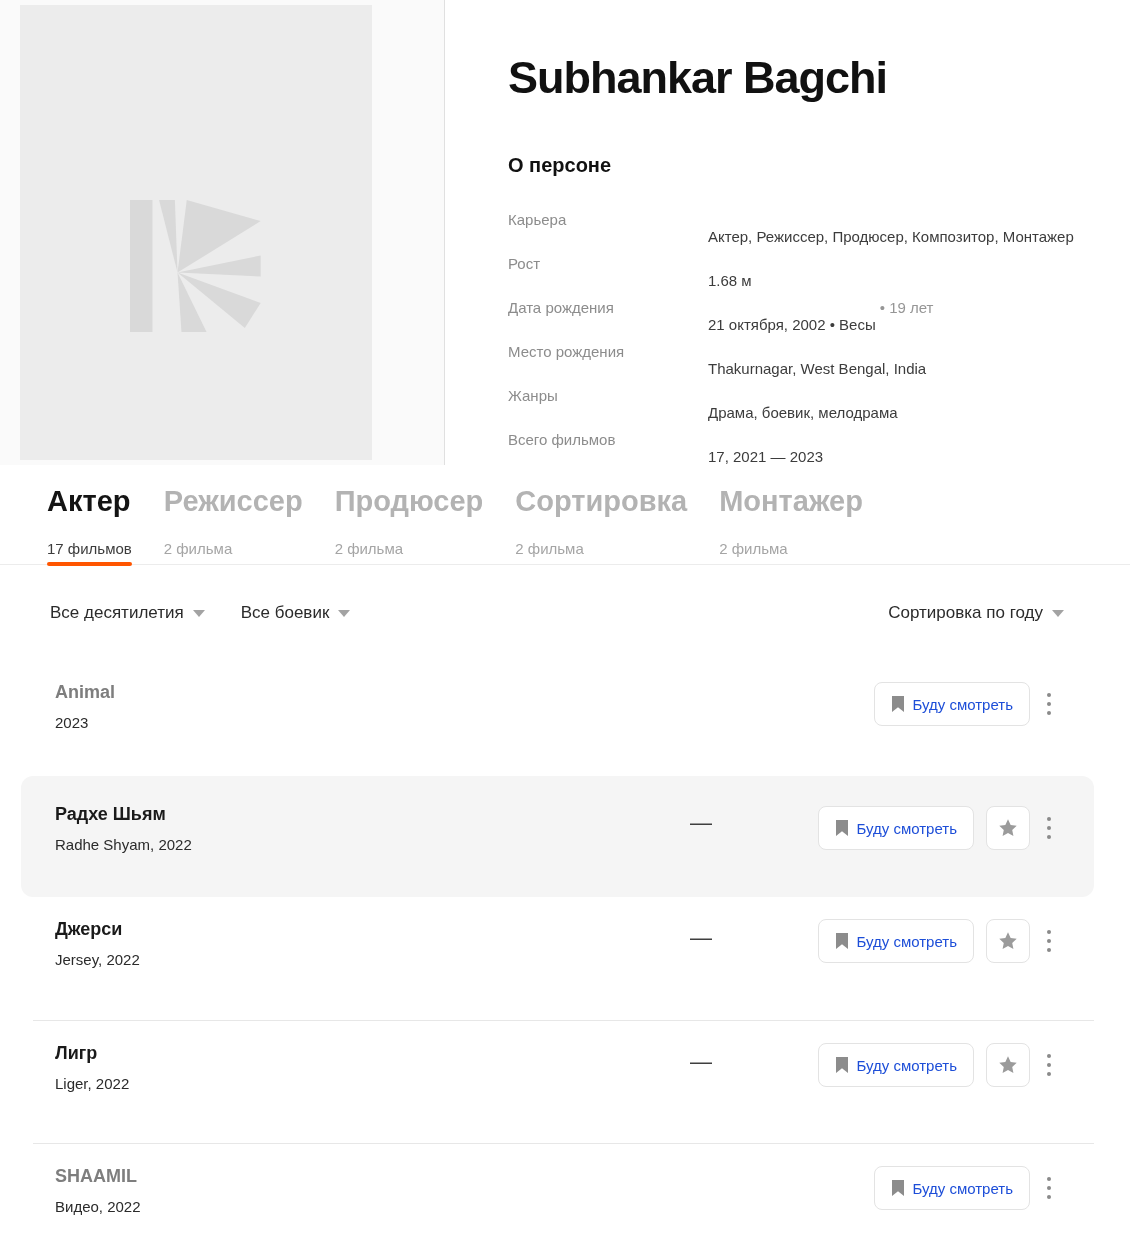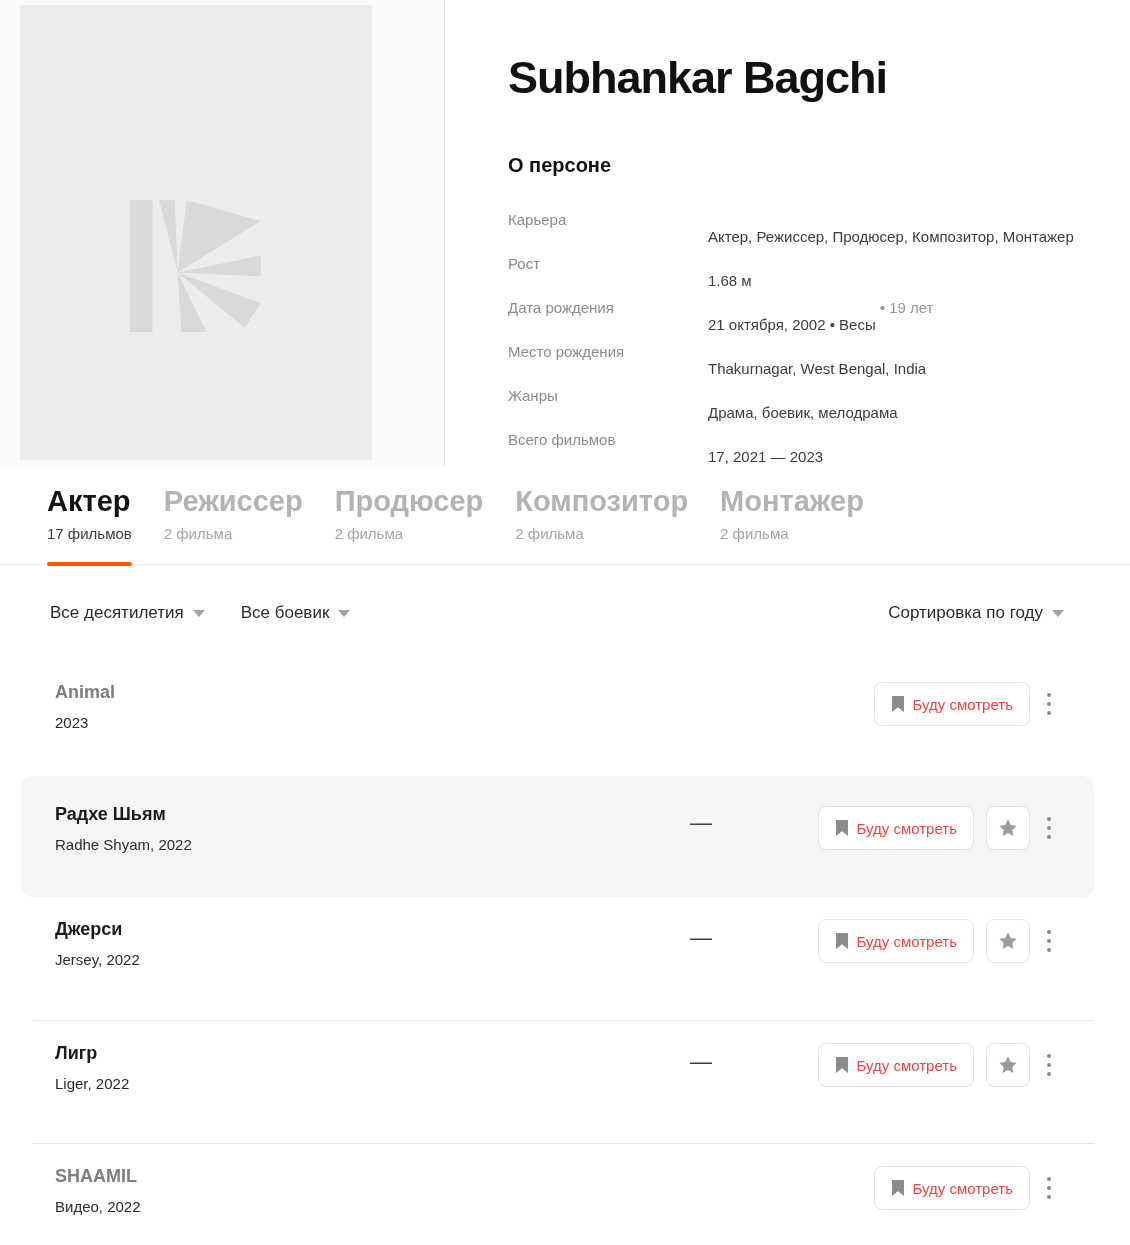--- a/index.html
+++ b/index.html
@@ -20,21 +20,21 @@
   .detail-row { display:flex; align-items:center; height:44px; font-size:15px; }
   .detail-label { width:200px; color:#8c8c8c; }
   .detail-value { color:#3c3c3c;margin-top:34px; }
   .detail-gray { color:#969696; margin-left:4px; }
 
   
   .tabs { display:flex; align-items:flex-end; gap:32px; height:100px;
     padding:22px 0 0 47px; border-bottom:1px solid #ececec; }
   .tab { position:relative; cursor:pointer; padding-bottom:21px; height:78px; }
   .tab-label { font-size:29px; font-weight:700; color:#b3b3b3; line-height:1.05; }
-  .tab-count { margin-top:9px; font-size:15px; color:#a5a5a5; }
+  .tab-count { margin-top:24px; font-size:15px; color:#a5a5a5; }
   .tab.active .tab-label { color:#141414; }
   .tab.active .tab-count { color:#3c3c3c; }
   .tab.active::after { content:""; position:absolute; left:0; right:0; bottom:-2px;
     height:4px; background:#ff5500; border-radius:2px; }
 
   
   .filters { height:95px; display:flex; align-items:center; justify-content:space-between;
     padding:0 66px 0 50px; }
   .filter-left { display:flex; gap:36px; }
   .dropdown { display:flex; align-items:center; gap:9px; font-size:17px; color:#2b2b2b; cursor:pointer; }
@@ -53,21 +53,21 @@
   .movie-text { position:absolute; left:34px; top:22px; }
   .movie-row.highlight .movie-text { top:28px; }
   .movie-title { font-size:18px; font-weight:700; color:#1a1a1a; cursor:pointer; }
   .movie-title.gray { color:#7e7e7e; }
   .movie-subtitle { margin-top:11px; font-size:15px; color:#2b2b2b; }
   .movie-dash { position:absolute; left:669px; top:28px; font-size:22px; color:#3f3f3f; }
   .movie-row.highlight .movie-dash { top:34px; }
   .row-controls { position:absolute; right:38px; top:22px; display:flex; align-items:center; gap:12px; }
   .movie-row.highlight .row-controls { top:30px; }
   .watch-btn { display:flex; align-items:center; gap:7px; height:44px; padding:0 16px;
-    background:#fff; border:1px solid #e3e3e3; border-radius:8px; font-size:15px; color:#ef4444;
+    background:#fff; border:1px solid #e3e3e3; border-radius:8px; font-size:15px; color:#1d4ed8;
     font-family:"Liberation Sans", sans-serif; cursor:pointer; white-space:nowrap; }
   .star-btn { width:44px; height:44px; background:#fff; border:1px solid #e3e3e3; border-radius:8px;
     display:flex; align-items:center; justify-content:center; cursor:pointer; }
   .dots-btn { display:flex; flex-direction:column; gap:5px; padding:5px; border:none; background:transparent; cursor:pointer; }
   .dot { width:4px; height:4px; border-radius:50%; background:#8a8a8a; }
   .row-divider { height:1px; background:#e7e7e7; margin-left:12px; }
 </style>
 </head>
 <body>
 
@@ -126,21 +126,21 @@
   </div>
   <div class="tab">
     <div class="tab-label">Режиссер</div>
     <div class="tab-count">2 фильма</div>
   </div>
   <div class="tab">
     <div class="tab-label">Продюсер</div>
     <div class="tab-count">2 фильма</div>
   </div>
   <div class="tab">
-    <div class="tab-label">Композитор</div>
+    <div class="tab-label">Сортировка</div>
     <div class="tab-count">2 фильма</div>
   </div>
   <div class="tab">
     <div class="tab-label">Монтажер</div>
     <div class="tab-count">2 фильма</div>
   </div>
 </nav>
 
 <section class="filters">
   <div class="filter-left">

